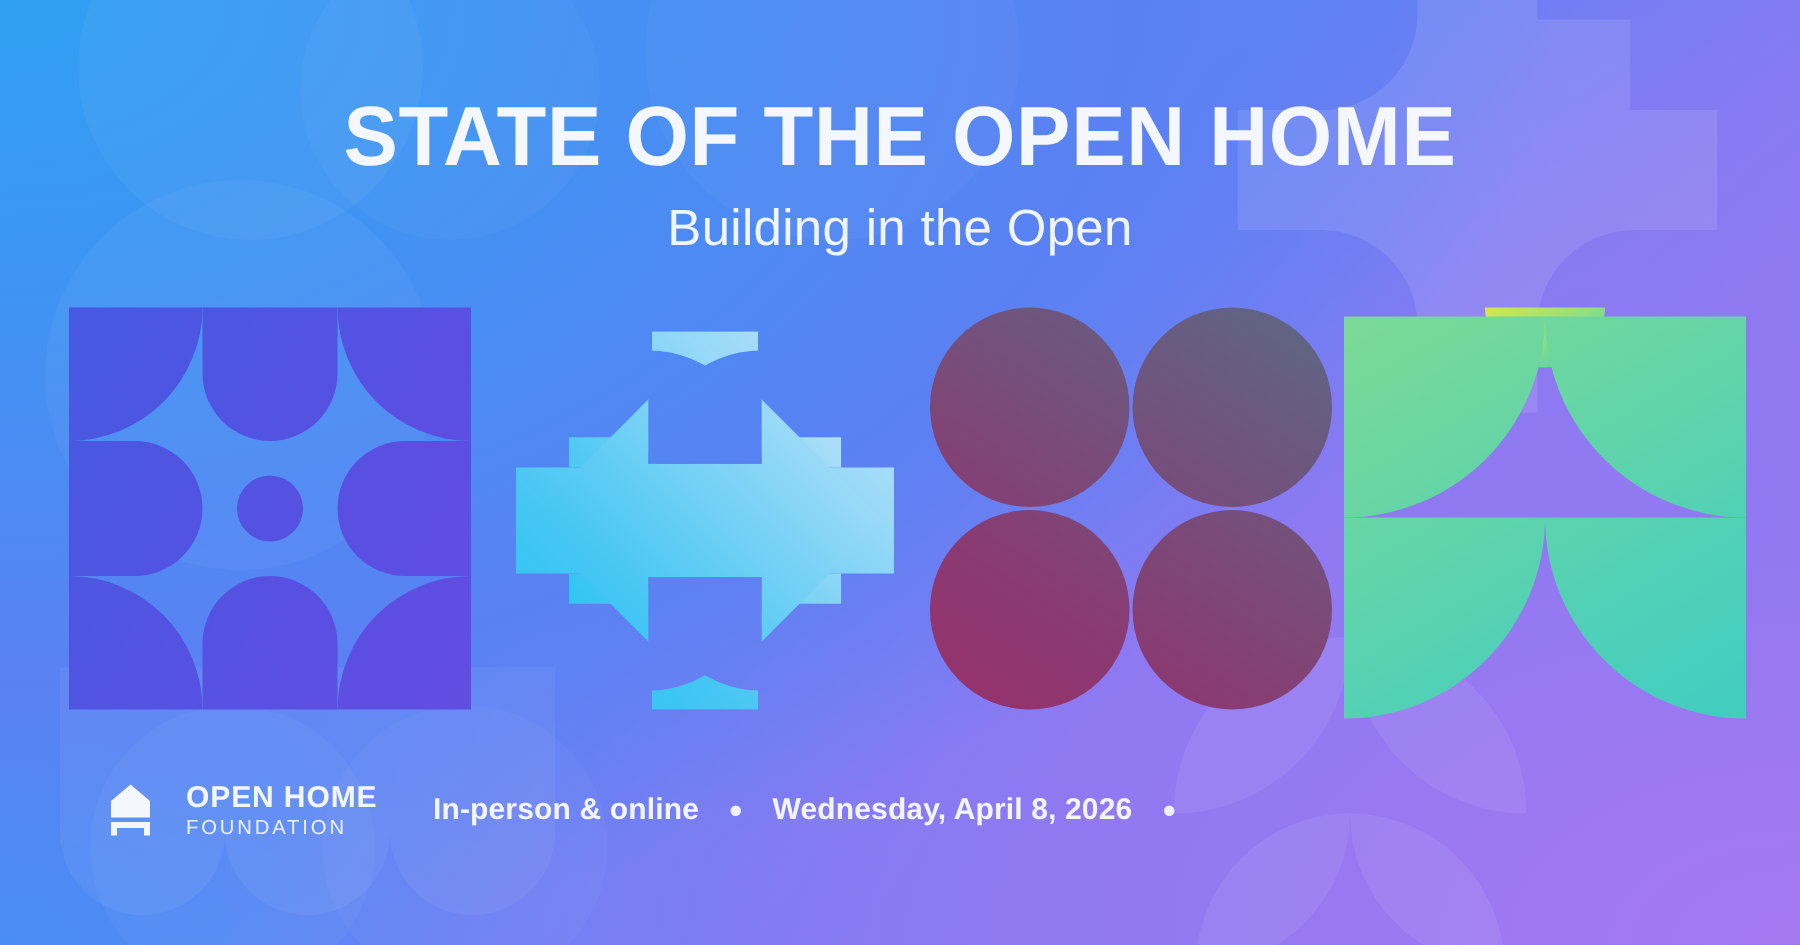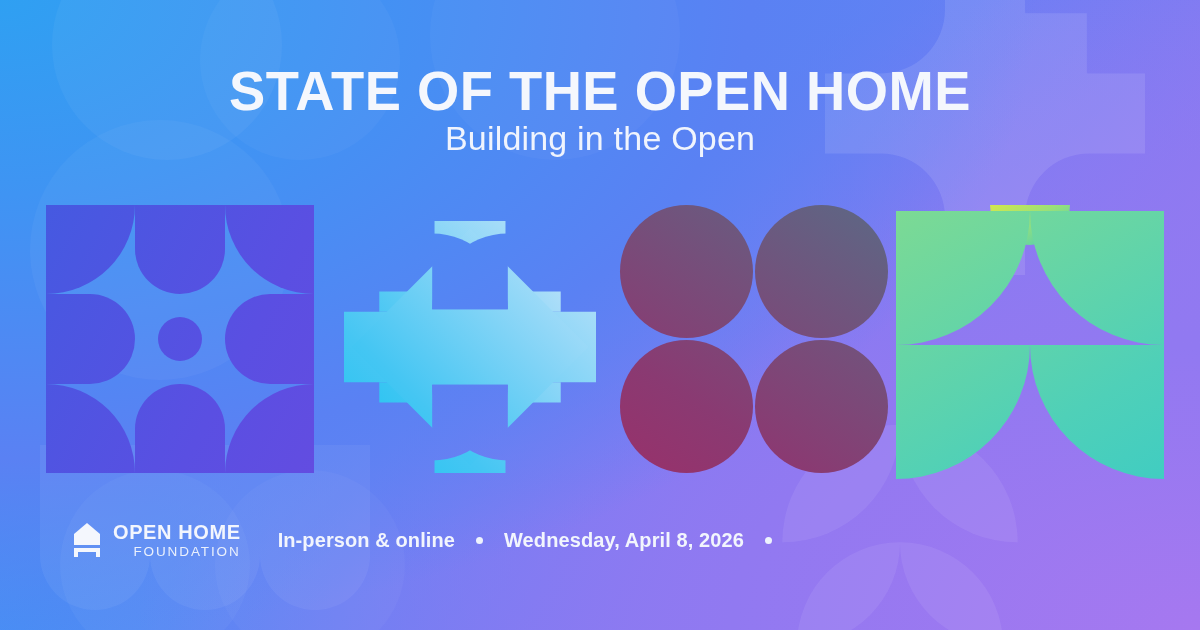--- a/index.html
+++ b/index.html
@@ -41,20 +41,21 @@
   .headline {
     font-size:56px;
     font-weight:700;
     letter-spacing:.5px;
     color:#f4f7fd;
     line-height:1.02;
     text-transform:uppercase;
     transform:scaleX(.97);
   }
   .subhead {
+    margin-top:14px;
     font-size:34px;
     font-weight:400;
     color:#f0f4fd;
     letter-spacing:.2px;
   }
 
   
   .band {
     position:absolute;
     left:0; right:0;
@@ -142,21 +143,21 @@
   
   .footer {
     position:absolute;
     left:72px; right:60px;
     bottom:66px;
     height:48px;
     display:flex;
     align-items:center;
     z-index:7;
   }
-  .brand { display:flex; align-items:center; gap:11px;text-align:right; }
+  .brand { display:flex; align-items:center; gap:22px; }
   .brand-mark { width:30px; height:36px; position:relative; flex:0 0 auto; }
   .brand-text { line-height:1; }
   .brand-1 {
     font-size:20px; font-weight:700; letter-spacing:.6px;
     color:#f3f6fd; display:block;
   }
   .brand-2 {
     font-size:13.5px; font-weight:400; letter-spacing:1.9px;
     color:#eaf0fc; display:block; margin-top:3px;
   }

